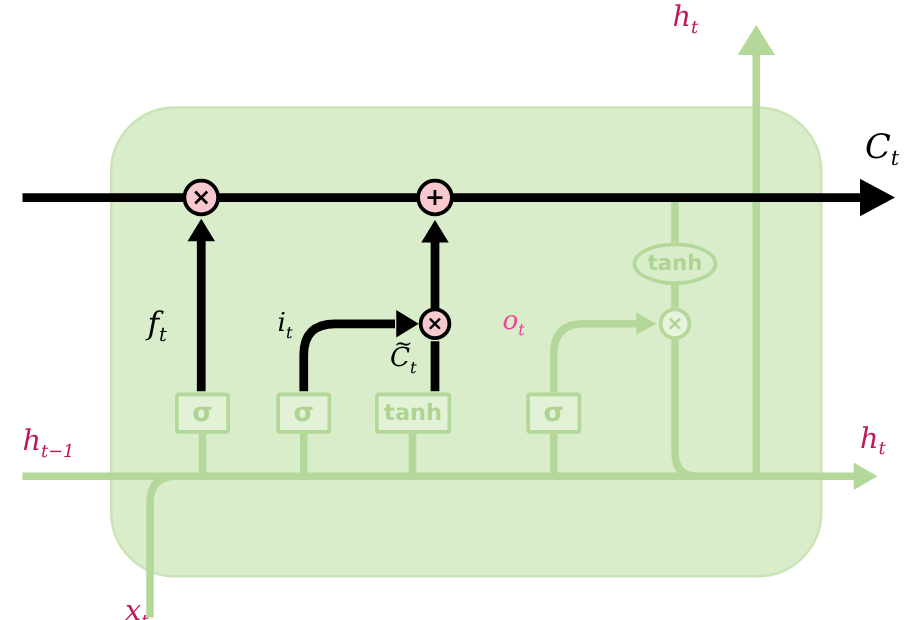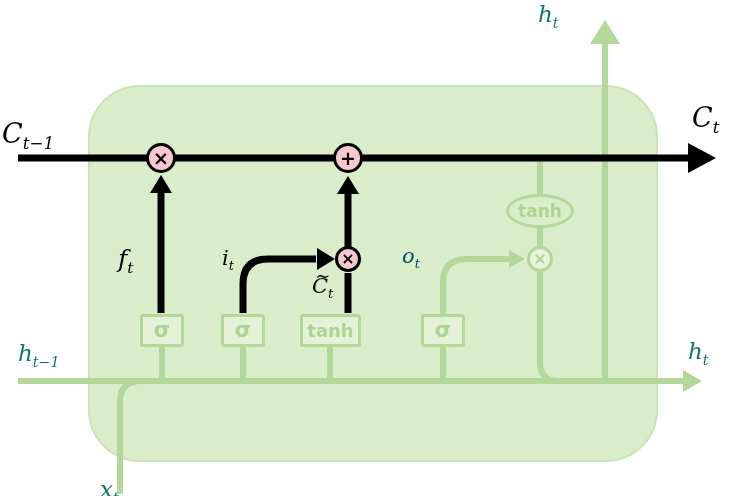--- a/index.html
+++ b/index.html
@@ -20,22 +20,22 @@
   }
   .op-circle { border-radius:50%; background:#f7c9ce; border:3px solid #000; color:#000; }
   .gate-box  { border:3px solid #b4d79a; background:#e3f1d6; color:#aed494; border-radius:3px; }
   .oval      { border:3px solid #b4d79a; border-radius:50%; color:#aed494; background:transparent; }
   .faded-circle { border-radius:50%; border:3px solid #b4d79a; color:#aed494; background:#e8f3dd; }
   .math-label {
     position:absolute; font-style:italic; color:#000;
     line-height:1; white-space:nowrap;
   }
   .math-label sub { font-size:0.62em; font-style:italic; }
-  .green { color:#0f766e; }
-  .faint { color:#0c4a6e; }
+  .green { color:#be185d; }
+  .faint { color:#ec4899; }
   .tilde-wrap { position:relative; display:inline-block; }
   .tilde-accent { position:absolute; left:0.18em; top:-0.48em; font-style:normal; font-size:0.85em; }
 </style>
 </head>
 <body>
 
 <div class="canvas">
 
   <div class="cell"></div>
 
@@ -98,23 +98,20 @@
     <span>tanh</span>
   </div>
   <div class="node gate-box" style="left:421px; top:314px; width:44px; height:33px; font-size:21px;">
     <span>σ</span>
   </div>
 
   <div class="node oval" style="left:506px; top:194px; width:68px; height:34px; font-size:17px;">
     <span>tanh</span>
   </div>
 
-  <div class="math-label" style="left:2px; top:120px; font-size:27px;">
-    <span>C</span><sub>t−1</sub>
-  </div>
   <div class="math-label" style="left:692px; top:104px; font-size:27px;">
     <span>C</span><sub>t</sub>
   </div>
   <div class="math-label" style="left:118px; top:246px; font-size:25px;">
     <span>f</span><sub>t</sub>
   </div>
   <div class="math-label" style="left:222px; top:248px; font-size:21px;">
     <span>i</span><sub>t</sub>
   </div>
   <div class="math-label" style="left:312px; top:276px; font-size:21px;">

